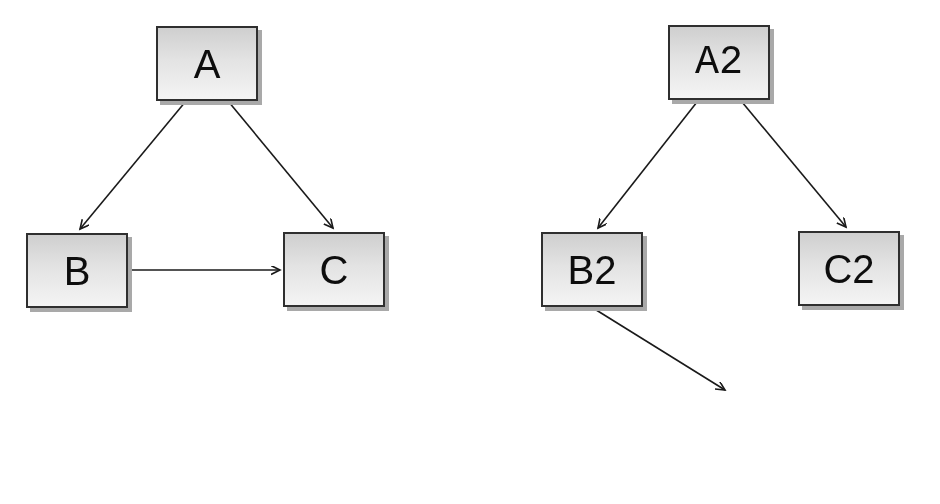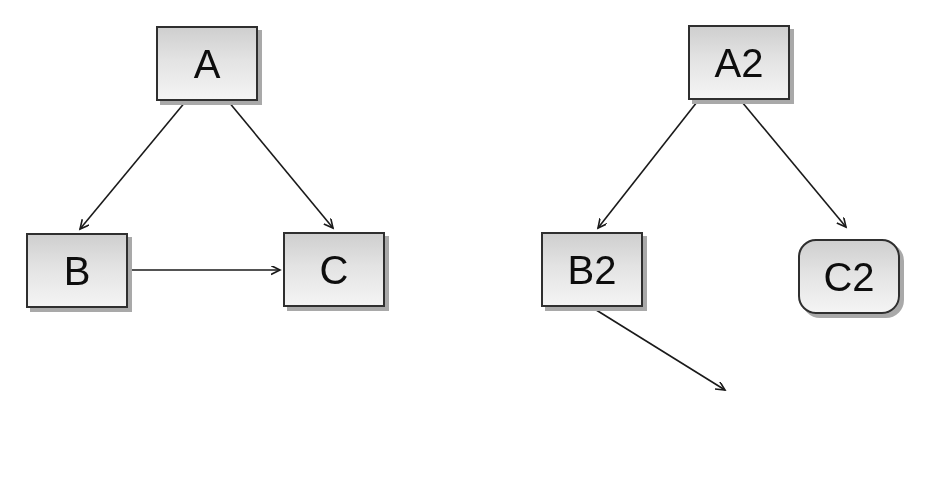--- a/index.html
+++ b/index.html
@@ -38,23 +38,23 @@
     line-height: 1;
     color: #0d0d0d;
     letter-spacing: 0px;
     user-select: none;
   }
   
   .node-A  { left: 156px; top: 26px;  }
   .node-B  { left: 26px;  top: 233px; }
   .node-C  { left: 283px; top: 232px; }
   
-  .node-A2 { left: 688px; top: 25px;  }
+  .node-A2 { left: 668px; top: 25px; font-family: Liberation Mono, monospace;  }
   .node-B2 { left: 541px; top: 232px; text-align: right; }
-  .node-C2 { left: 798px; top: 239px; border-radius: 18px; }
+  .node-C2 { left: 798px; top: 231px; }
   .node-C3 { left: 676px; top: 393px; }
 </style>
 </head>
 <body>
 
 <div class="canvas">
 
   <svg class="edges" viewBox="0 0 940 504" xmlns="http://www.w3.org/2000/svg">
     <defs>
       <marker id="arrow" markerUnits="userSpaceOnUse" markerWidth="14" markerHeight="12" refX="9" refY="4.5" orient="auto">

